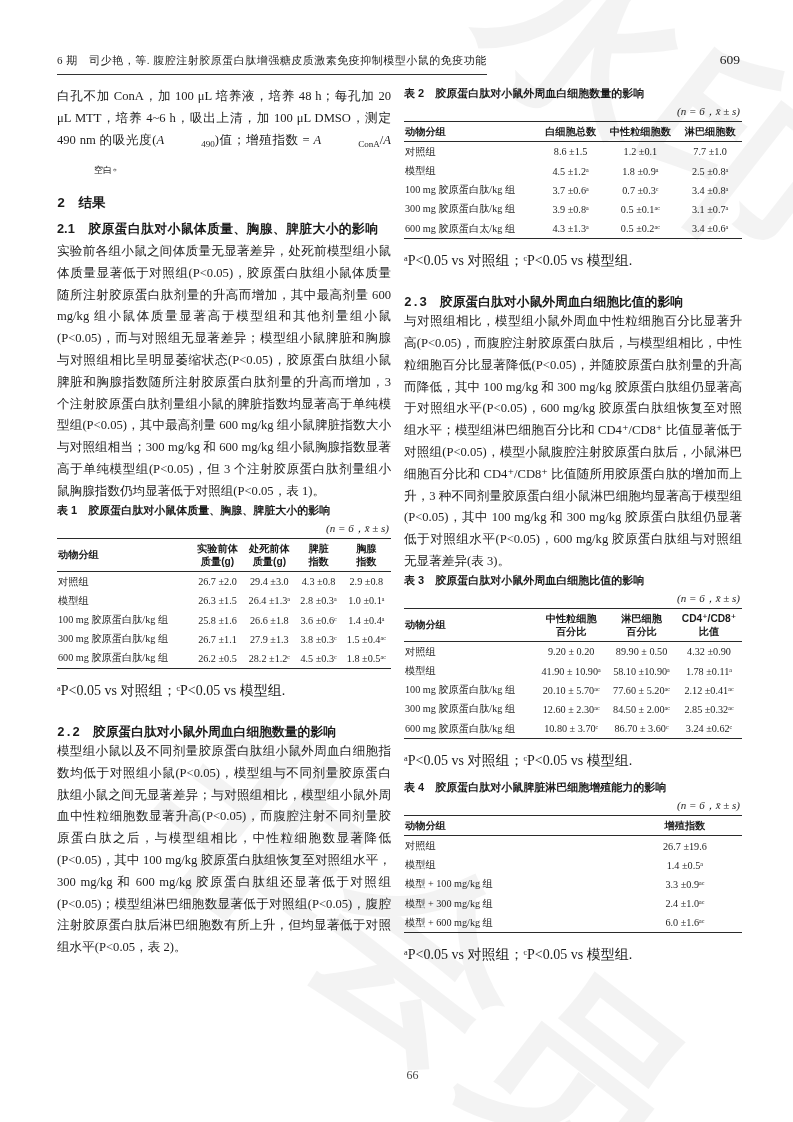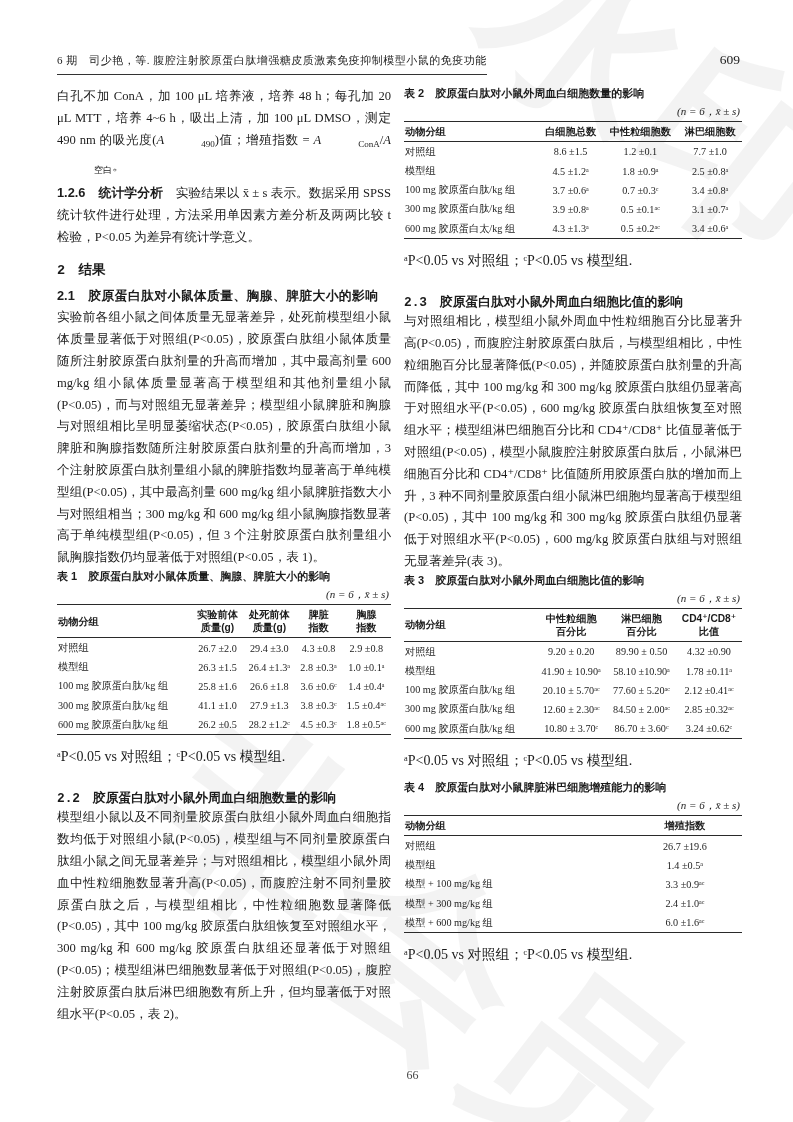--- a/index.html
+++ b/index.html
@@ -49,21 +49,20 @@
   <div class="wm wm-bottom">非会员</div>
 
   <div class="pg-header">
     <span class="title">6 期　司少艳，等. 腹腔注射胶原蛋白肽增强糖皮质激素免疫抑制模型小鼠的免疫功能</span>
     <span class="pnum">609</span>
   </div>
 
   <div class="col col-left">
     <p class="body-text"><span>白孔不加 ConA，加 100 μL 培养液，培养 48 h；每孔加 20 μL MTT，培养 4~6 h，吸出上清，加 100 μL DMSO，测定 490 nm 的吸光度(</span><span class="ivar">A</span><span class="sub">490</span><span>)值；增殖指数 = </span><span class="ivar">A</span><span class="sub">ConA</span><span>/</span><span class="ivar">A</span><span class="sub">空白</span><span>。</span></p>
 
-    <p class="body-text"><span class="h-inline">1.2.6　统计学分析</span><span>　实验结果以 x̄ ± s 表示。数据采用 SPSS 统计软件进行处理，方法采用单因素方差分析及两两比较 t 检验，P&lt;0.05 为差异有统计学意义。</span></p>
 
     <p class="h-block sec2">2　结果</p>
 
     <p class="body-text"><span class="h-inline">2.1　胶原蛋白肽对小鼠体质量、胸腺、脾脏大小的影响</span><span>　实验前各组小鼠之间体质量无显著差异，处死前模型组小鼠体质量显著低于对照组(P&lt;0.05)，胶原蛋白肽组小鼠体质量随所注射胶原蛋白肽剂量的升高而增加，其中最高剂量 600 mg/kg 组小鼠体质量显著高于模型组和其他剂量组小鼠(P&lt;0.05)，而与对照组无显著差异；模型组小鼠脾脏和胸腺与对照组相比呈明显萎缩状态(P&lt;0.05)，胶原蛋白肽组小鼠脾脏和胸腺指数随所注射胶原蛋白肽剂量的升高而增加，3 个注射胶原蛋白肽剂量组小鼠的脾脏指数均显著高于单纯模型组(P&lt;0.05)，其中最高剂量 600 mg/kg 组小鼠脾脏指数大小与对照组相当；300 mg/kg 和 600 mg/kg 组小鼠胸腺指数显著高于单纯模型组(P&lt;0.05)，但 3 个注射胶原蛋白肽剂量组小鼠胸腺指数仍均显著低于对照组(P&lt;0.05，表 1)。</span></p>
 
     <div>
       <p class="tbl-caption">表 1　胶原蛋白肽对小鼠体质量、胸腺、脾脏大小的影响</p>
       <p class="tbl-note">(n = 6，x̄ ± s)</p>
       <table class="paper-table">
           <thead>
@@ -96,21 +95,21 @@
             </tr>
             <tr>
               <td class="rowlabel">100 mg 胶原蛋白肽/kg 组</td>
               <td>25.8 ±1.6</td>
               <td>26.6 ±1.8</td>
               <td>3.6 ±0.6ᶜ</td>
               <td>1.4 ±0.4ᵃ</td>
             </tr>
             <tr>
               <td class="rowlabel">300 mg 胶原蛋白肽/kg 组</td>
-              <td>41.1 ±1.0</td>
+              <td>26.7 ±1.1</td>
               <td>27.9 ±1.3</td>
               <td>3.8 ±0.3ᶜ</td>
               <td>1.5 ±0.4ᵃᶜ</td>
             </tr>
             <tr>
               <td class="rowlabel">600 mg 胶原蛋白肽/kg 组</td>
               <td>26.2 ±0.5</td>
               <td>28.2 ±1.2ᶜ</td>
               <td>4.5 ±0.3ᶜ</td>
               <td>1.8 ±0.5ᵃᶜ</td>

